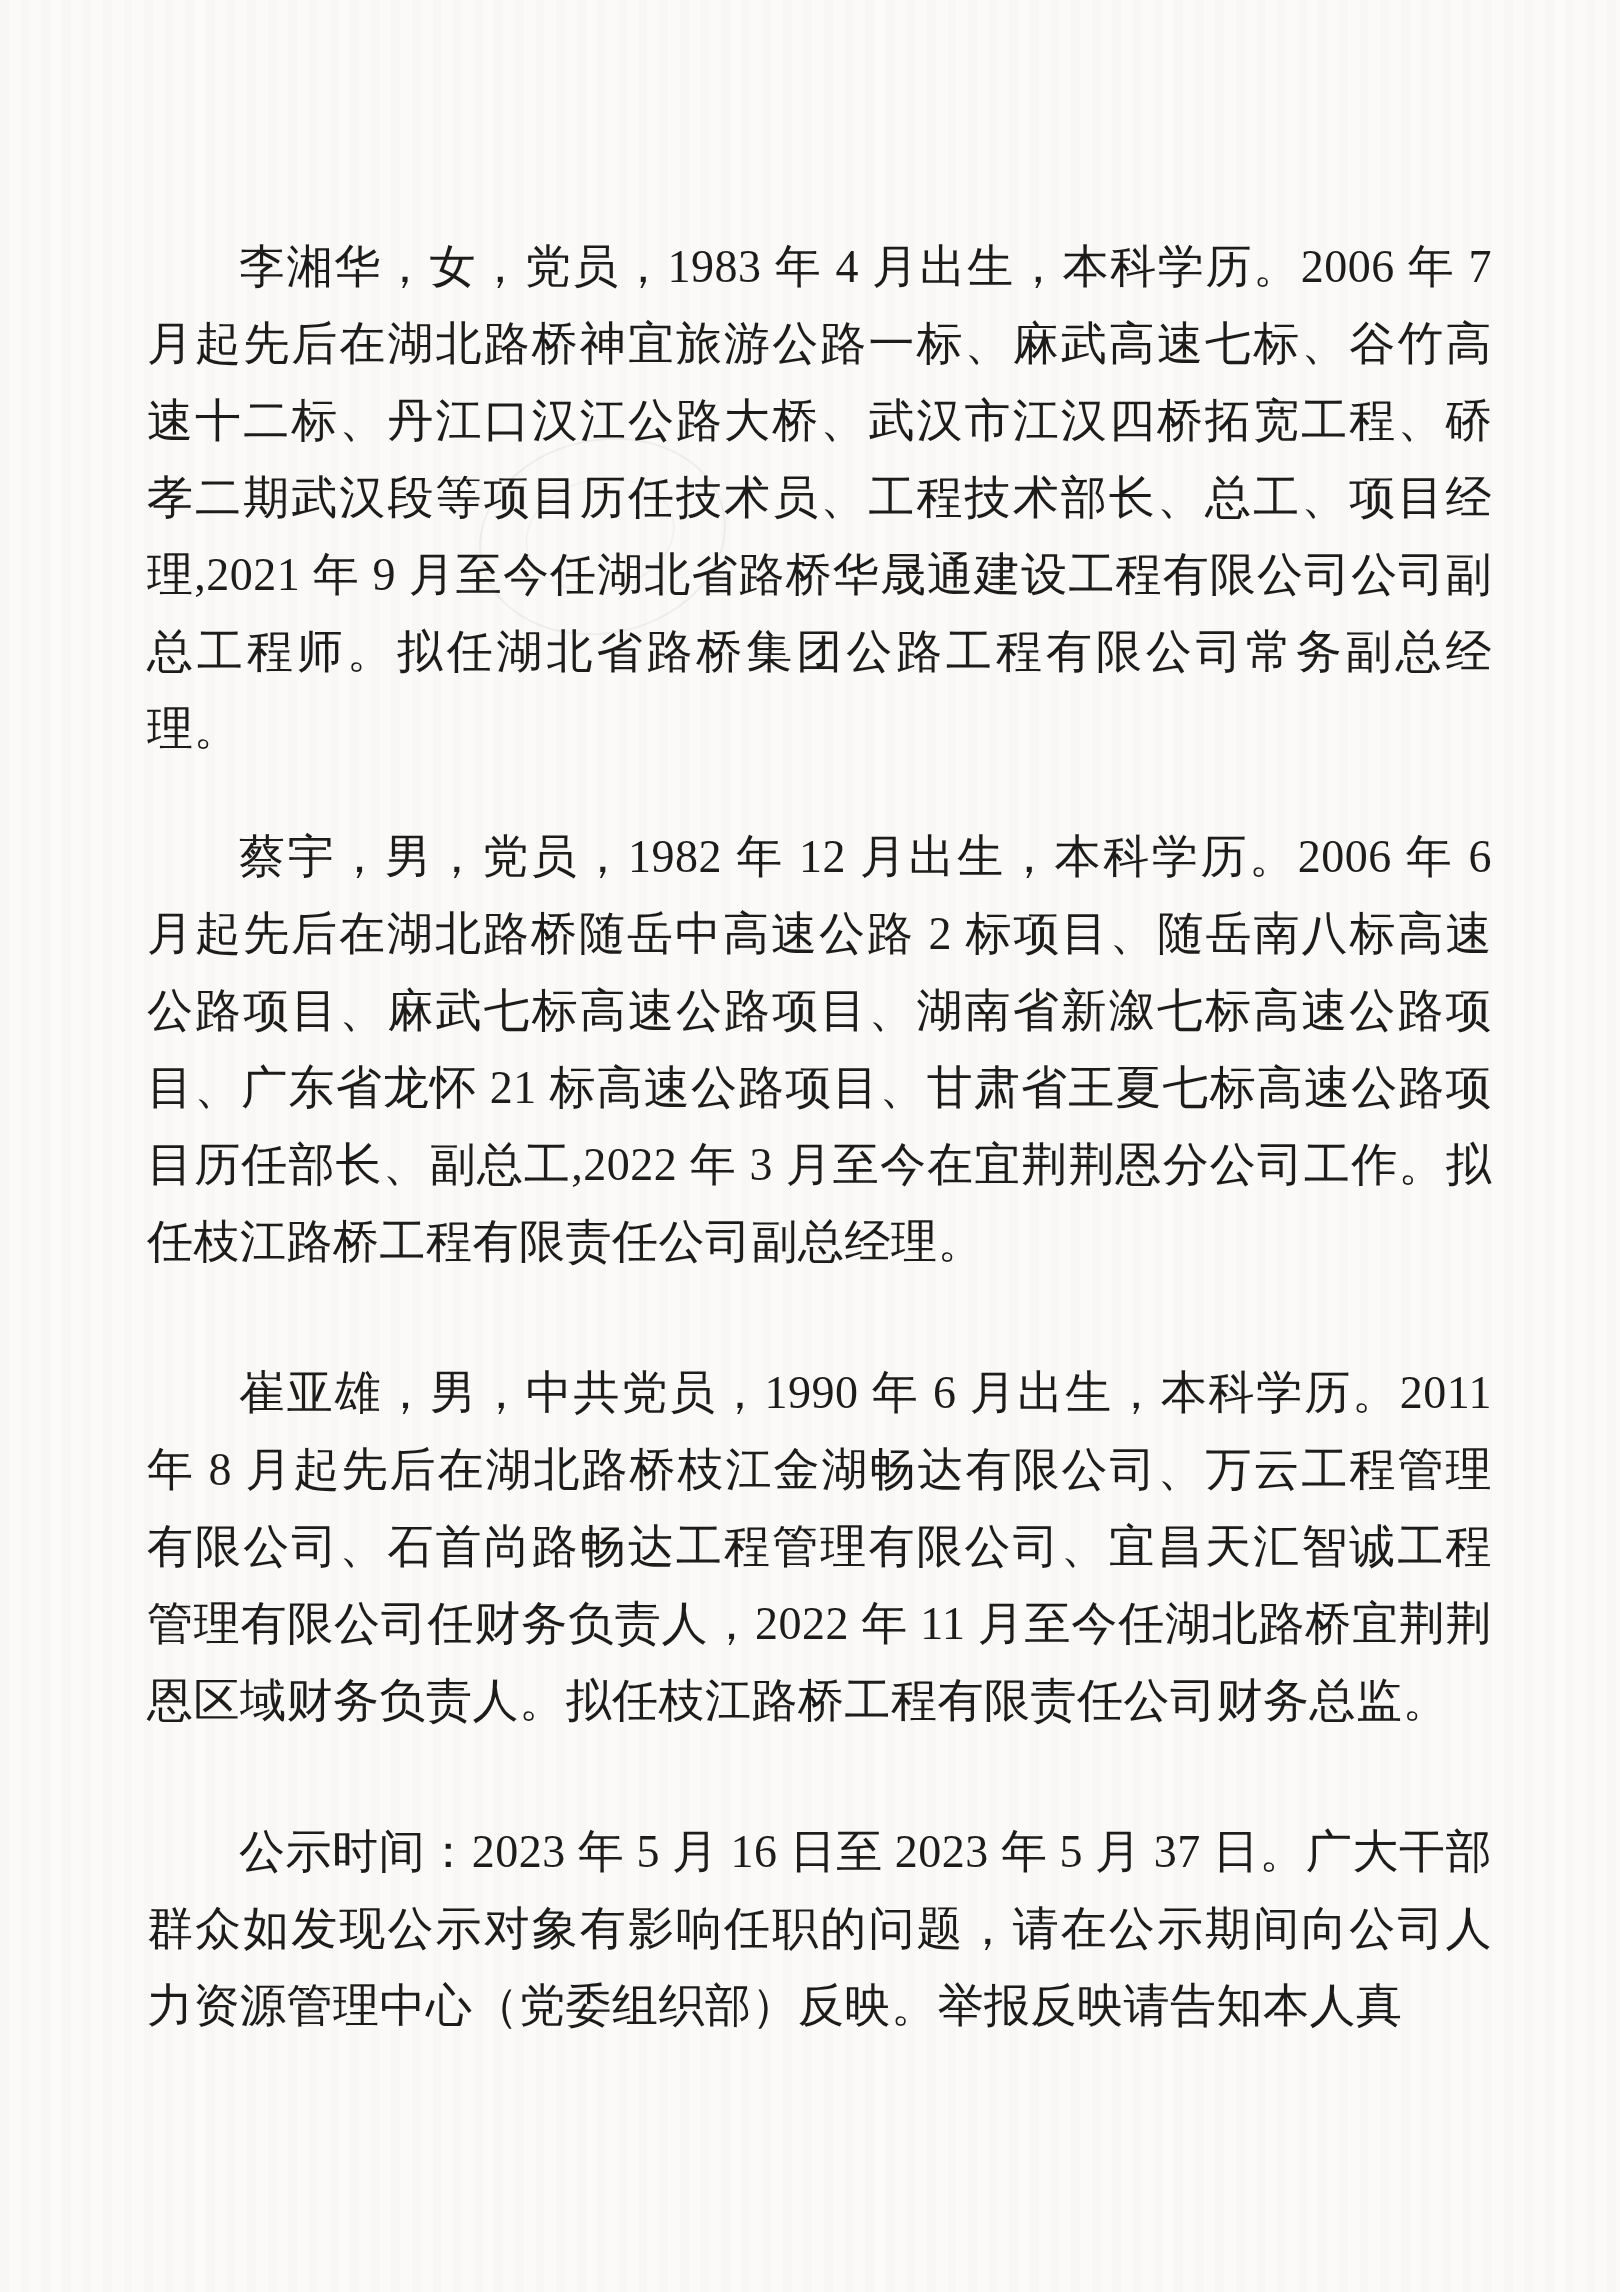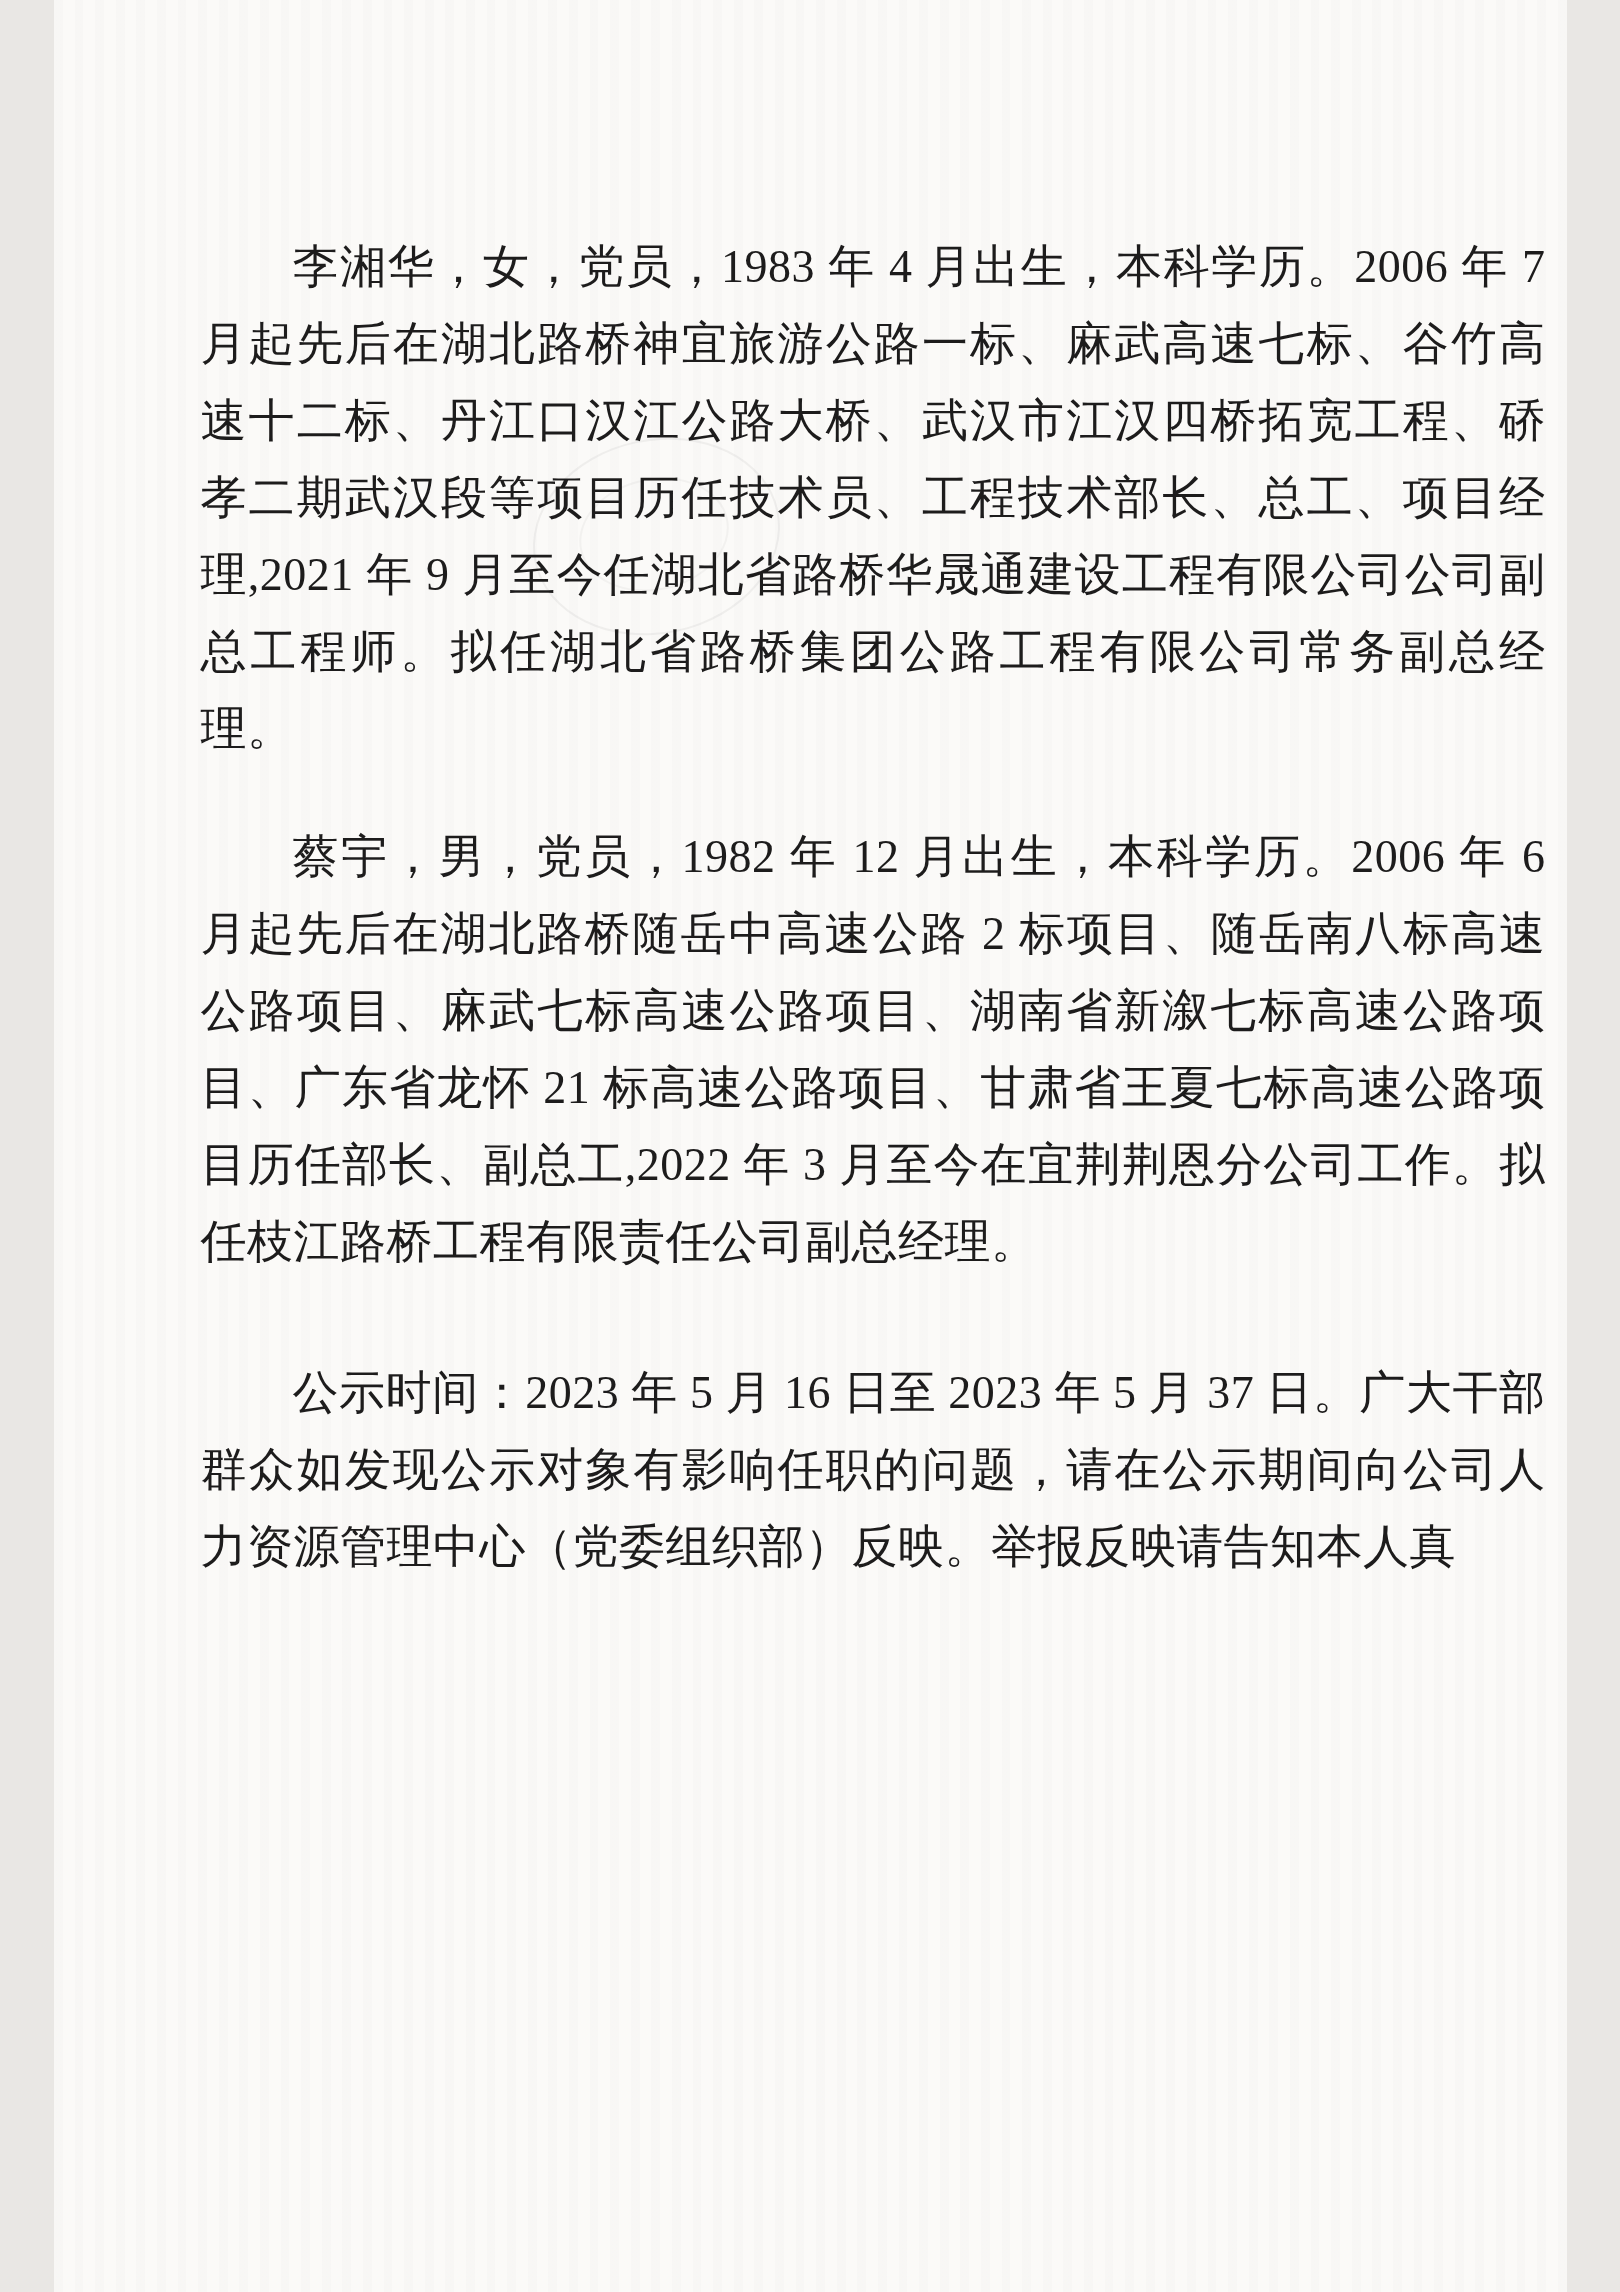--- a/index.html
+++ b/index.html
@@ -2,27 +2,26 @@
 <html><head>
 <meta charset="utf-8">
 <style>
   html, body {
     margin: 0;
     padding: 0;
     background: #e9e7e4;
   }
   .page {
     position: relative;
-    width: 1468px;
+    width: 1620px;
     height: 2293px;
     margin: 0 auto;
     background: #fbfaf8;
     overflow: hidden;
     font-family: "Liberation Serif", "DejaVu Serif", serif;
-    padding-left: 45px;
   }
   
   .page::before {
     content: "";
     position: absolute;
     inset: 0;
     background: repeating-linear-gradient(
       90deg,
       rgba(120,120,125,0.025) 0px, rgba(120,120,125,0.025) 8.8px,
       rgba(255,255,255,0) 8.8px, rgba(255,255,255,0) 20.6px
@@ -74,17 +73,18 @@
 
 <div class="page">
 
   <div class="watermark">
     <div class="watermark-inner"></div>
   </div>
 
   <div class="content">
     <p class="para">李湘华，女，党员，1983 年 4 月出生，本科学历。2006 年 7 月起先后在湖北路桥神宜旅游公路一标、麻武高速七标、谷竹高速十二标、丹江口汉江公路大桥、武汉市江汉四桥拓宽工程、硚孝二期武汉段等项目历任技术员、工程技术部长、总工、项目经理,2021 年 9 月至今任湖北省路桥华晟通建设工程有限公司公司副总工程师。拟任湖北省路桥集团公路工程有限公司常务副总经理。</p>
     <p class="para">蔡宇，男，党员，1982 年 12 月出生，本科学历。2006 年 6 月起先后在湖北路桥随岳中高速公路 2 标项目、随岳南八标高速公路项目、麻武七标高速公路项目、湖南省新溆七标高速公路项目、广东省龙怀 21 标高速公路项目、甘肃省王夏七标高速公路项目历任部长、副总工,2022 年 3 月至今在宜荆荆恩分公司工作。拟任枝江路桥工程有限责任公司副总经理。</p>
+    <p class="para">崔亚雄，男，中共党员，1990 年 6 月出生，本科学历。2011 年 8 月起先后在湖北路桥枝江金湖畅达有限公司、万云工程管理有限公司、石首尚路畅达工程管理有限公司、宜昌天汇智诚工程管理有限公司任财务负责人，2022 年 11 月至今任湖北路桥宜荆荆恩区域财务负责人。拟任枝江路桥工程有限责任公司财务总监。</p>
     <p class="para">公示时间：2023 年 5 月 16 日至 2023 年 5 月 37 日。广大干部群众如发现公示对象有影响任职的问题，请在公示期间向公司人力资源管理中心（党委组织部）反映。举报反映请告知本人真</p>
   </div>
 
 </div>
 
 
 </body></html>

